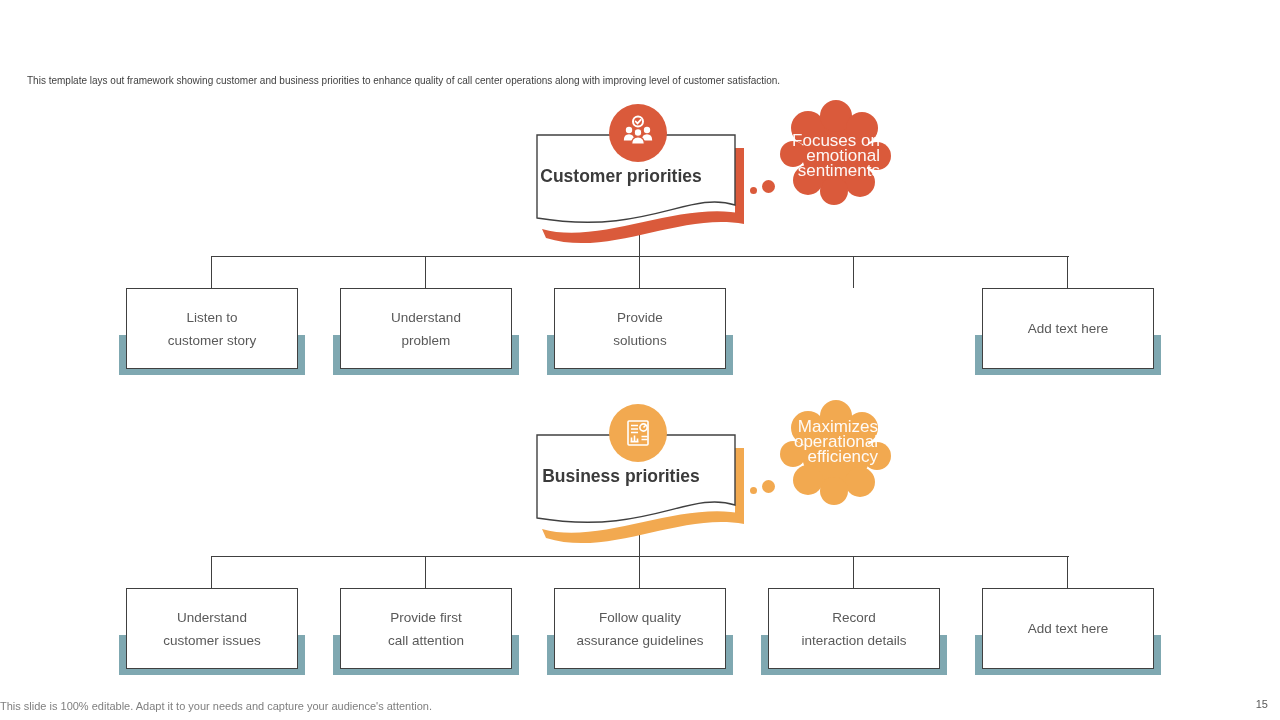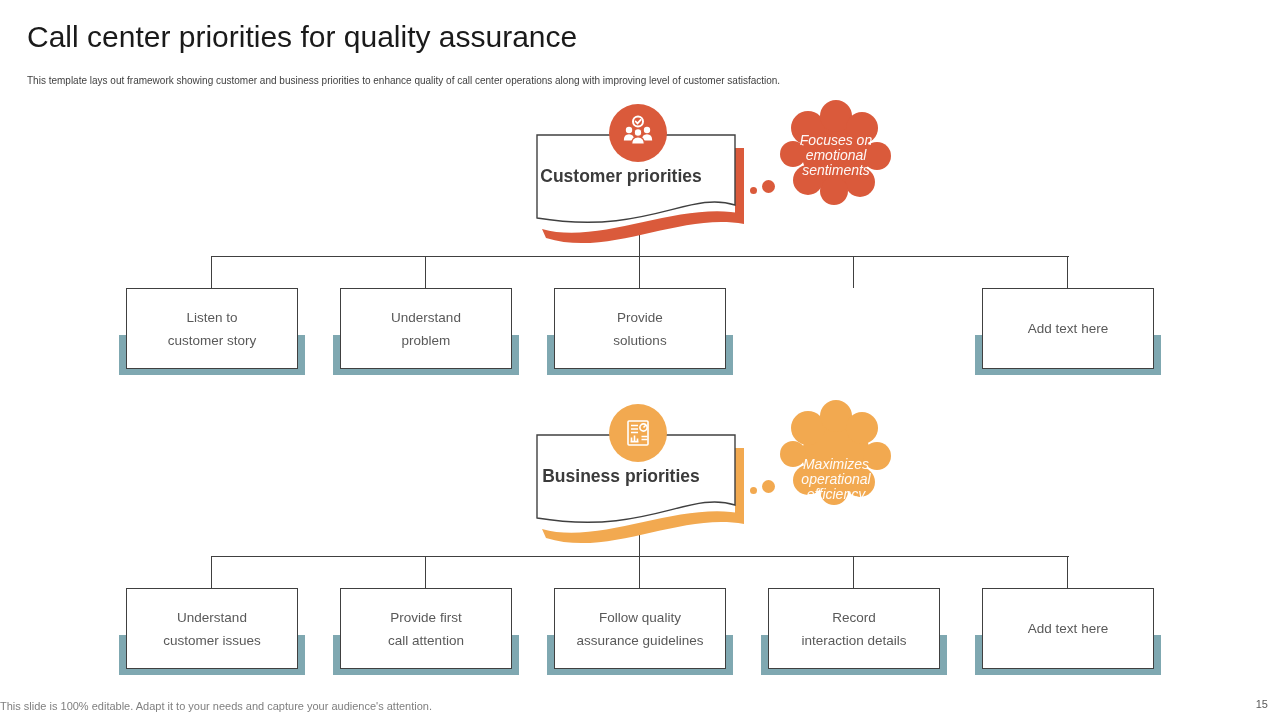--- a/index.html
+++ b/index.html
@@ -23,34 +23,33 @@
   .main-title{position:absolute;width:168px;text-align:center;font-size:17.5px;font-weight:bold;color:#3b3b3b;}
   .icon-circle{
     position:absolute;width:58px;height:58px;border-radius:50%;
     display:flex;align-items:center;justify-content:center;
   }
   .icon-circle.customer{background:var(--customer-accent);}
   .icon-circle.business{background:var(--business-accent);}
   .bubble-svg{position:absolute;}
   .bubble-text{
     position:absolute;width:88px;height:66px;display:flex;align-items:center;justify-content:center;
-    text-align:center;font-size:14px;line-height:15px;color:#fff;opacity:.95;white-space:pre-line;font-style:italic;
+    text-align:right;font-size:17px;line-height:15px;color:#fff;opacity:.95;white-space:pre-line;
   }
   .dot{position:absolute;border-radius:50%;}
   .dot.customer{background:var(--customer-accent);}
   .dot.business{background:var(--business-accent);}
   .footer{position:absolute;left:0;top:700px;width:100%;text-align:left;font-size:11px;color:#7f7f7f;}
   .page-num{position:absolute;right:12px;top:698px;font-size:11px;color:#595959;}
 </style>
 </head>
 <body>
 
 <div class="slide">
 
-  <div class="title">Call center priorities for quality assurance</div>
   <div class="subtitle">This template lays out framework showing customer and business priorities to enhance quality of call center operations along with improving level of customer satisfaction.</div>
 
   <div class="vline" style="left:639px;top:230px;height:27px"></div>
   <div class="hline" style="left:211px;top:256px;width:858px"></div>
   <div class="vline" style="left:211px;top:256px;height:32px"></div>
   <div class="vline" style="left:425px;top:256px;height:32px"></div>
   <div class="vline" style="left:639px;top:256px;height:32px"></div>
   <div class="vline" style="left:853px;top:256px;height:32px"></div>
   <div class="vline" style="left:1067px;top:256px;height:32px"></div>
 
@@ -153,21 +152,21 @@
       <circle cx="28" cy="30" r="17"></circle>
       <circle cx="56" cy="18" r="16"></circle>
       <circle cx="82" cy="30" r="16"></circle>
       <circle cx="97" cy="58" r="14"></circle>
       <circle cx="80" cy="84" r="15"></circle>
       <circle cx="54" cy="93" r="14"></circle>
       <circle cx="28" cy="82" r="15"></circle>
       <circle cx="13" cy="56" r="13"></circle>
     </g>
   </svg>
-  <div class="bubble-text" style="left:792px;top:446px">Maximizes
+  <div class="bubble-text" style="left:792px;top:408px">Maximizes
 operational
 efficiency</div>
 
   <div class="node" style="left:126px;top:588px">
     <div class="node-shadow"></div>
     <div class="node-box">
         <span class="node-label">Understand
 customer issues</span>
       </div>
   </div>

